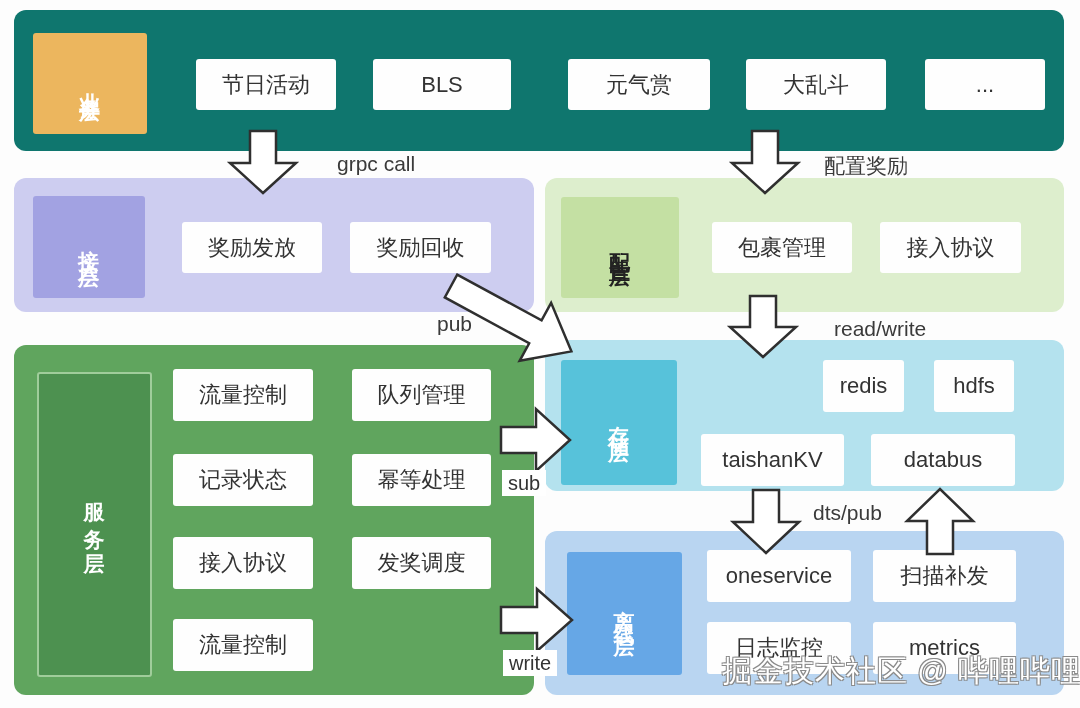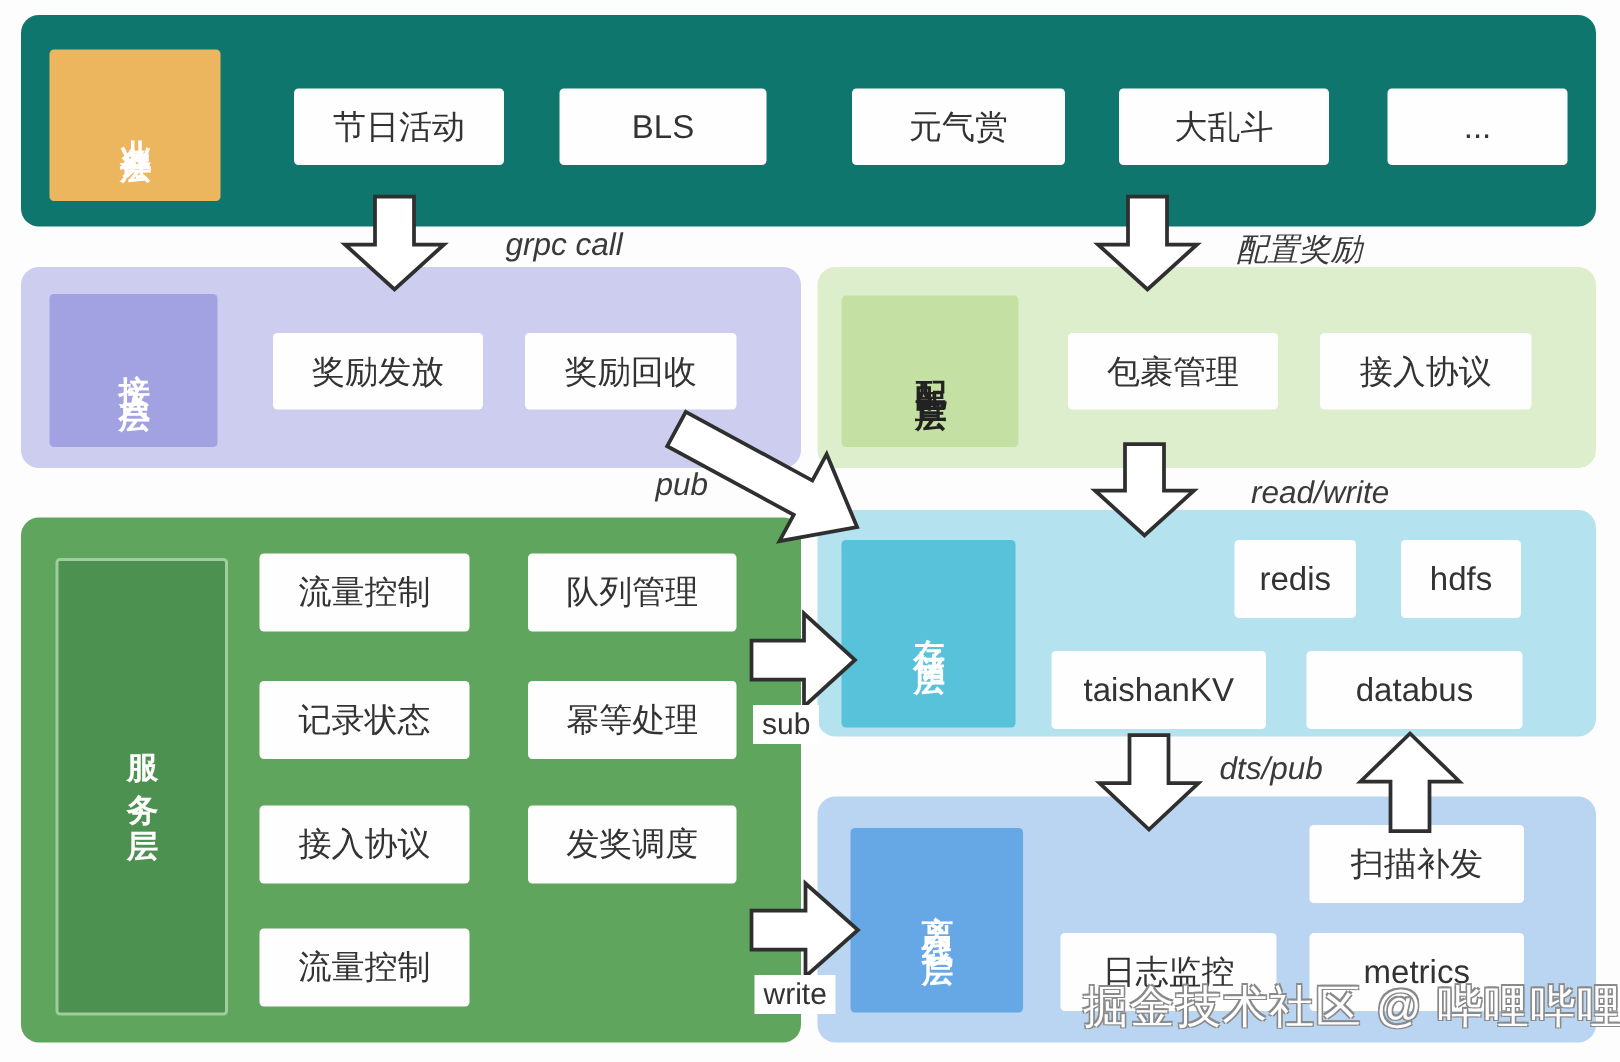--- a/index.html
+++ b/index.html
@@ -31,21 +31,21 @@
 
   .node {
     position:absolute; background:#fefefe; border-radius:3px;
     display:flex; align-items:center; justify-content:center;
     font-size:22px; color:#333; white-space:nowrap;
   }
 
   svg.arrows { position:absolute; left:0; top:0; pointer-events:none; }
   svg.arrows path { fill:#fff; stroke:#2f2f2f; stroke-width:2.5; stroke-linejoin:miter; }
 
-  .arrow-label { position:absolute; font-size:21px; color:#3a3a3a; white-space:nowrap;font-style:italic; }
+  .arrow-label { position:absolute; font-size:21px; color:#3a3a3a; white-space:nowrap; }
   .inline-label {
     position:absolute; font-size:20px; color:#333; background:#fff;
     padding:1px 6px; line-height:24px; white-space:nowrap;margin-top:44px;
   }
   .watermark {
     position:absolute; left:722px; top:651px; font-size:30px; letter-spacing:1px;
     color:#fff; white-space:nowrap;
     text-shadow:-1px -1px 0 #8a8a8a, 1px -1px 0 #8a8a8a, -1px 1px 0 #8a8a8a, 1px 1px 0 #8a8a8a;
   }
 </style>
@@ -101,20 +101,21 @@
     <div class="node" style="left:278px;top:20px;width:81px;height:52px">redis</div>
     <div class="node" style="left:389px;top:20px;width:80px;height:52px">hdfs</div>
     <div class="node" style="left:156px;top:94px;width:143px;height:52px">taishanKV</div>
     <div class="node" style="left:326px;top:94px;width:144px;height:52px">databus</div>
   </section>
 
   <section class="band band-offline">
     <div class="layer-label ll-offline" style="left:22px;top:21px;width:115px;height:123px">
       <span>离线层</span>
     </div>
+    <div class="node" style="left:162px;top:19px;width:144px;height:52px">oneservice</div>
     <div class="node" style="left:328px;top:19px;width:143px;height:52px">扫描补发</div>
     <div class="node" style="left:162px;top:91px;width:144px;height:52px">日志监控</div>
     <div class="node" style="left:328px;top:91px;width:143px;height:52px">metrics</div>
   </section>
 
   <svg class="arrows" width="1080" height="708" viewBox="0 0 1080 708">
     <path d="M250 131 L276 131 L276 163 L296 163 L263 193 L230 163 L250 163 Z"></path>
     <path d="M752 131 L778 131 L778 163 L798 163 L765 193 L732 163 L752 163 Z"></path>
     <path d="M750 296 L776 296 L776 327 L796 327 L763 357 L730 327 L750 327 Z"></path>
     <g transform="translate(451,286) rotate(28.5)">

